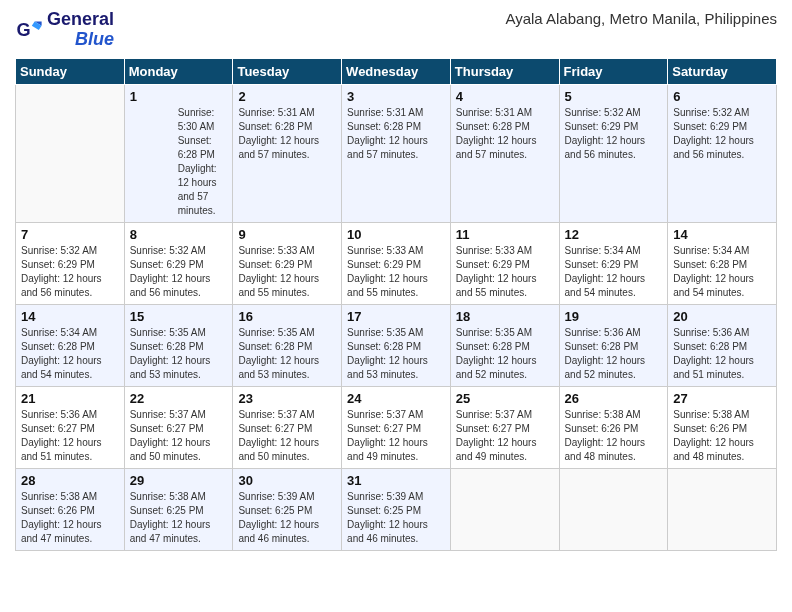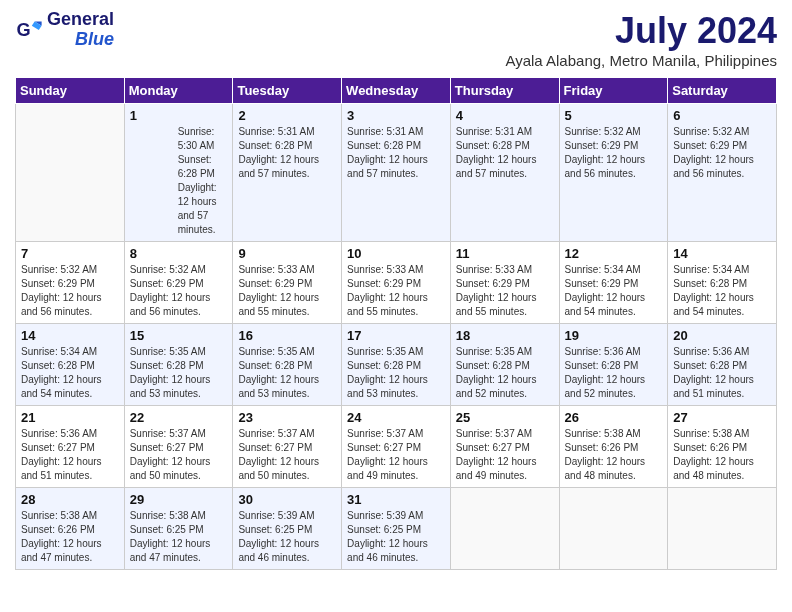--- a/index.html
+++ b/index.html
@@ -43,21 +43,21 @@
     .location-title {
       font-size: 15px;
       color: #333;
     }
     table {
       width: 100%;
       border-collapse: collapse;
       font-size: 11px;
     }
     thead tr th {
-      background-color: #4c1d95;
+      background-color: #0c4a6e;
       color: #fff;
       padding: 5px 4px;
       text-align: left;
       font-size: 13px;
       font-weight: bold;
       border: 1px solid #fff;
     }
     tbody tr td {
       border: 1px solid #ccc;
       vertical-align: top;
@@ -102,21 +102,20 @@
       <text x="2" y="28" font-size="26" font-family="Arial" font-weight="bold" fill="#1a1a6e">G</text>
       <polygon points="28,8 38,14 38,8" fill="#2255cc"></polygon>
       <polygon points="28,8 38,14 34,20 24,14" fill="#3399ff"></polygon>
     </svg>
     <div class="logo-text">
       <div>General</div>
       <div style="color:#2255cc;font-style:italic;">Blue</div>
     </div>
   </div>
   <div class="title-block">
-    <div class="month-title">July 2024</div>
     <div class="location-title">Ayala Alabang, Metro Manila, Philippines</div>
   </div>
 </div>
 
 <table>
   <thead>
     <tr id="weekday-row">
     <th>Sunday</th>
         <th>Monday</th>
         <th>Tuesday</th>

